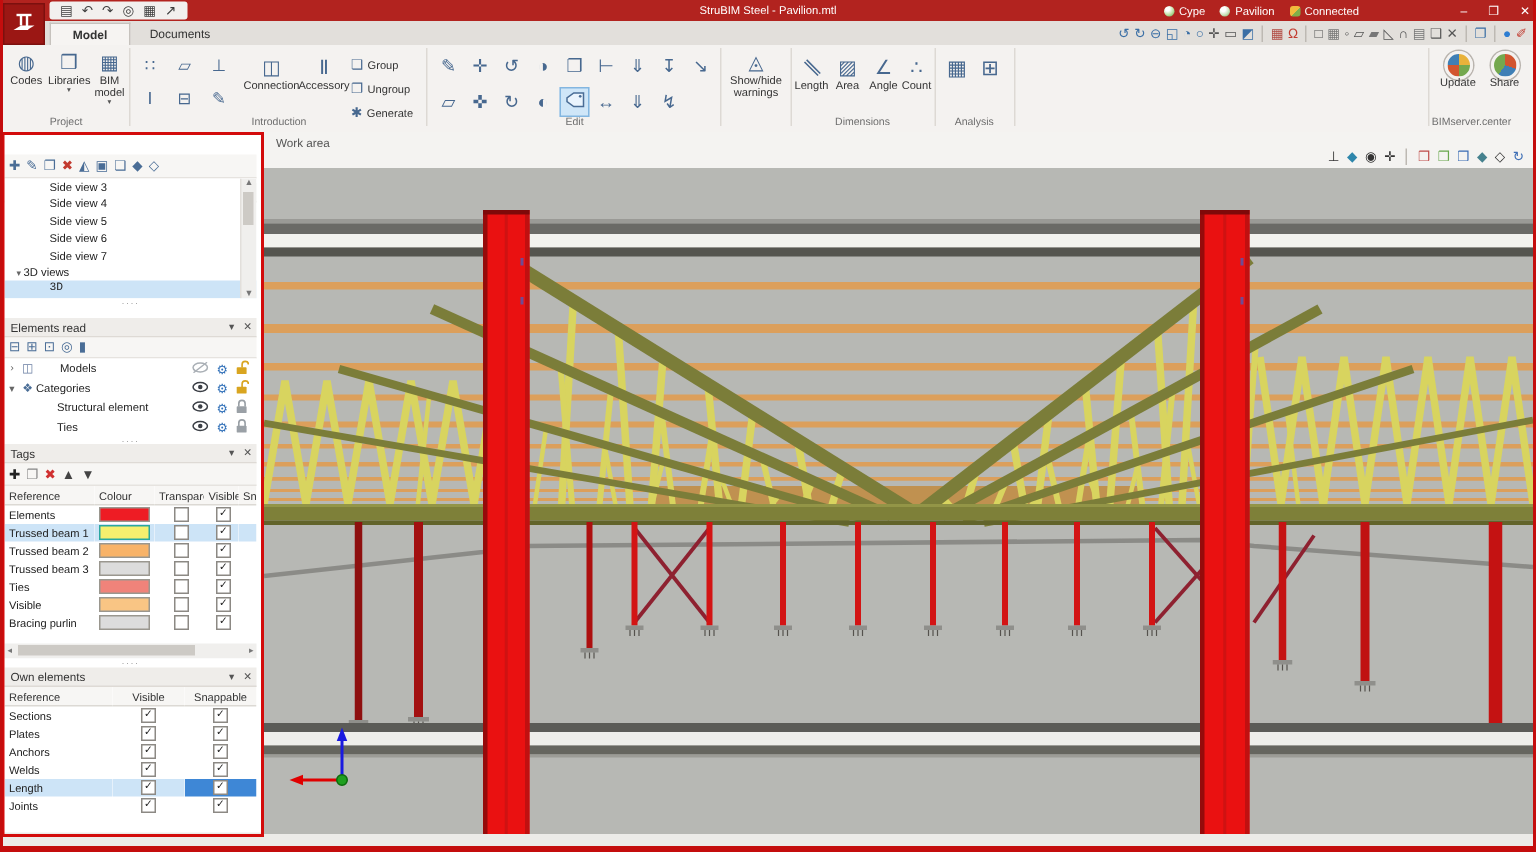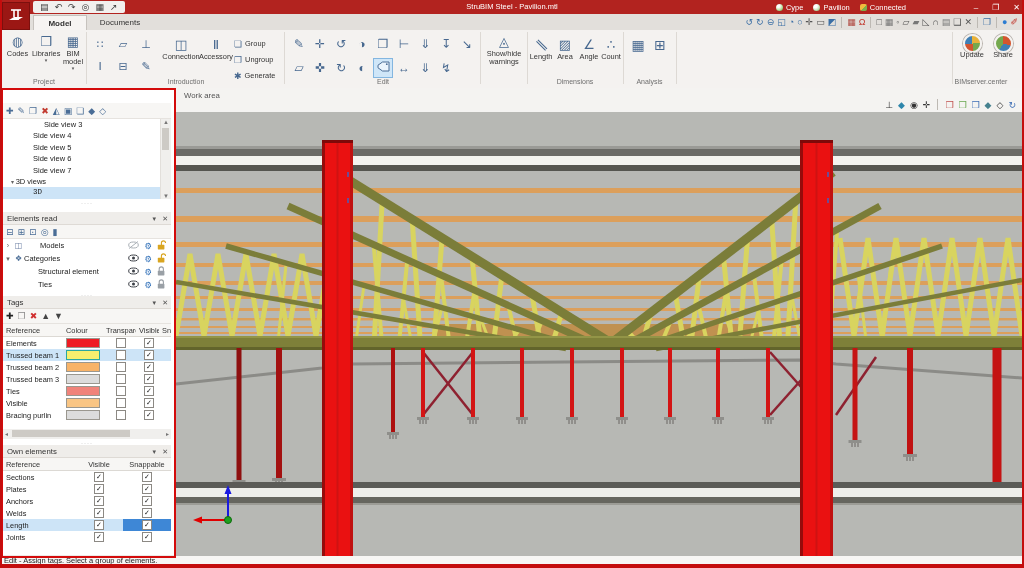--- a/index.html
+++ b/index.html
@@ -274,21 +274,21 @@
         <span class="ti">✎</span>
         <span class="ti">❐</span>
         <span class="ti" style="color: rgb(194, 58, 47);">✖</span>
         <span class="ti">◭</span>
         <span class="ti">▣</span>
         <span class="ti">❏</span>
         <span class="ti">◆</span>
         <span class="ti">◇</span>
       </div>
       <div class="list" style="top: 119px; height: 80px;">
-        <div class="vrow" style="padding-left: 41px;"><span>Side view 3</span></div>
+        <div class="vrow" style="padding-left: 30px;"><span>Side view 3</span></div>
         <div class="vrow" style="padding-left: 30px;"><span>Side view 4</span></div>
         <div class="vrow" style="padding-left: 30px;"><span>Side view 5</span></div>
         <div class="vrow" style="padding-left: 30px;"><span>Side view 6</span></div>
         <div class="vrow" style="padding-left: 30px;"><span>Side view 7</span></div>
         <div class="vrow" style="padding-left: 8px;"><span style="color:#666;font-size:6px">▾ </span><span>3D views</span></div>
         <div class="vrow sel" style="padding-left: 30px; font-family: Liberation Mono, monospace;"><span>3D</span></div>
         <div class="vsb">
           <div style="position:absolute;top:0;left:0;width:100%">▲</div>
           <div class="thumb"></div>
           <div style="position:absolute;bottom:0;left:0;width:100%">▼</div>
@@ -721,15 +721,14 @@
         <g>
           <line x1="52" y1="408" x2="26" y2="408" stroke="#e00000" stroke-width="2"></line>
           <polygon points="26,404.5 17,408 26,411.5" fill="#e00000"></polygon>
           <line x1="52" y1="408" x2="52" y2="382" stroke="#1a1ae0" stroke-width="2"></line>
           <polygon points="48.5,382 52,373 55.5,382" fill="#1a1ae0"></polygon>
           <circle cx="52" cy="408" r="3.5" fill="#1f9f1f" stroke="#0d6b0d"></circle>
         </g>
       </svg>
   </div>
 
-  <div class="statusbar">Edit - Assign tags. Select a group of elements.</div>
   <div class="frame"></div>
 </div>
 
 </body></html>

